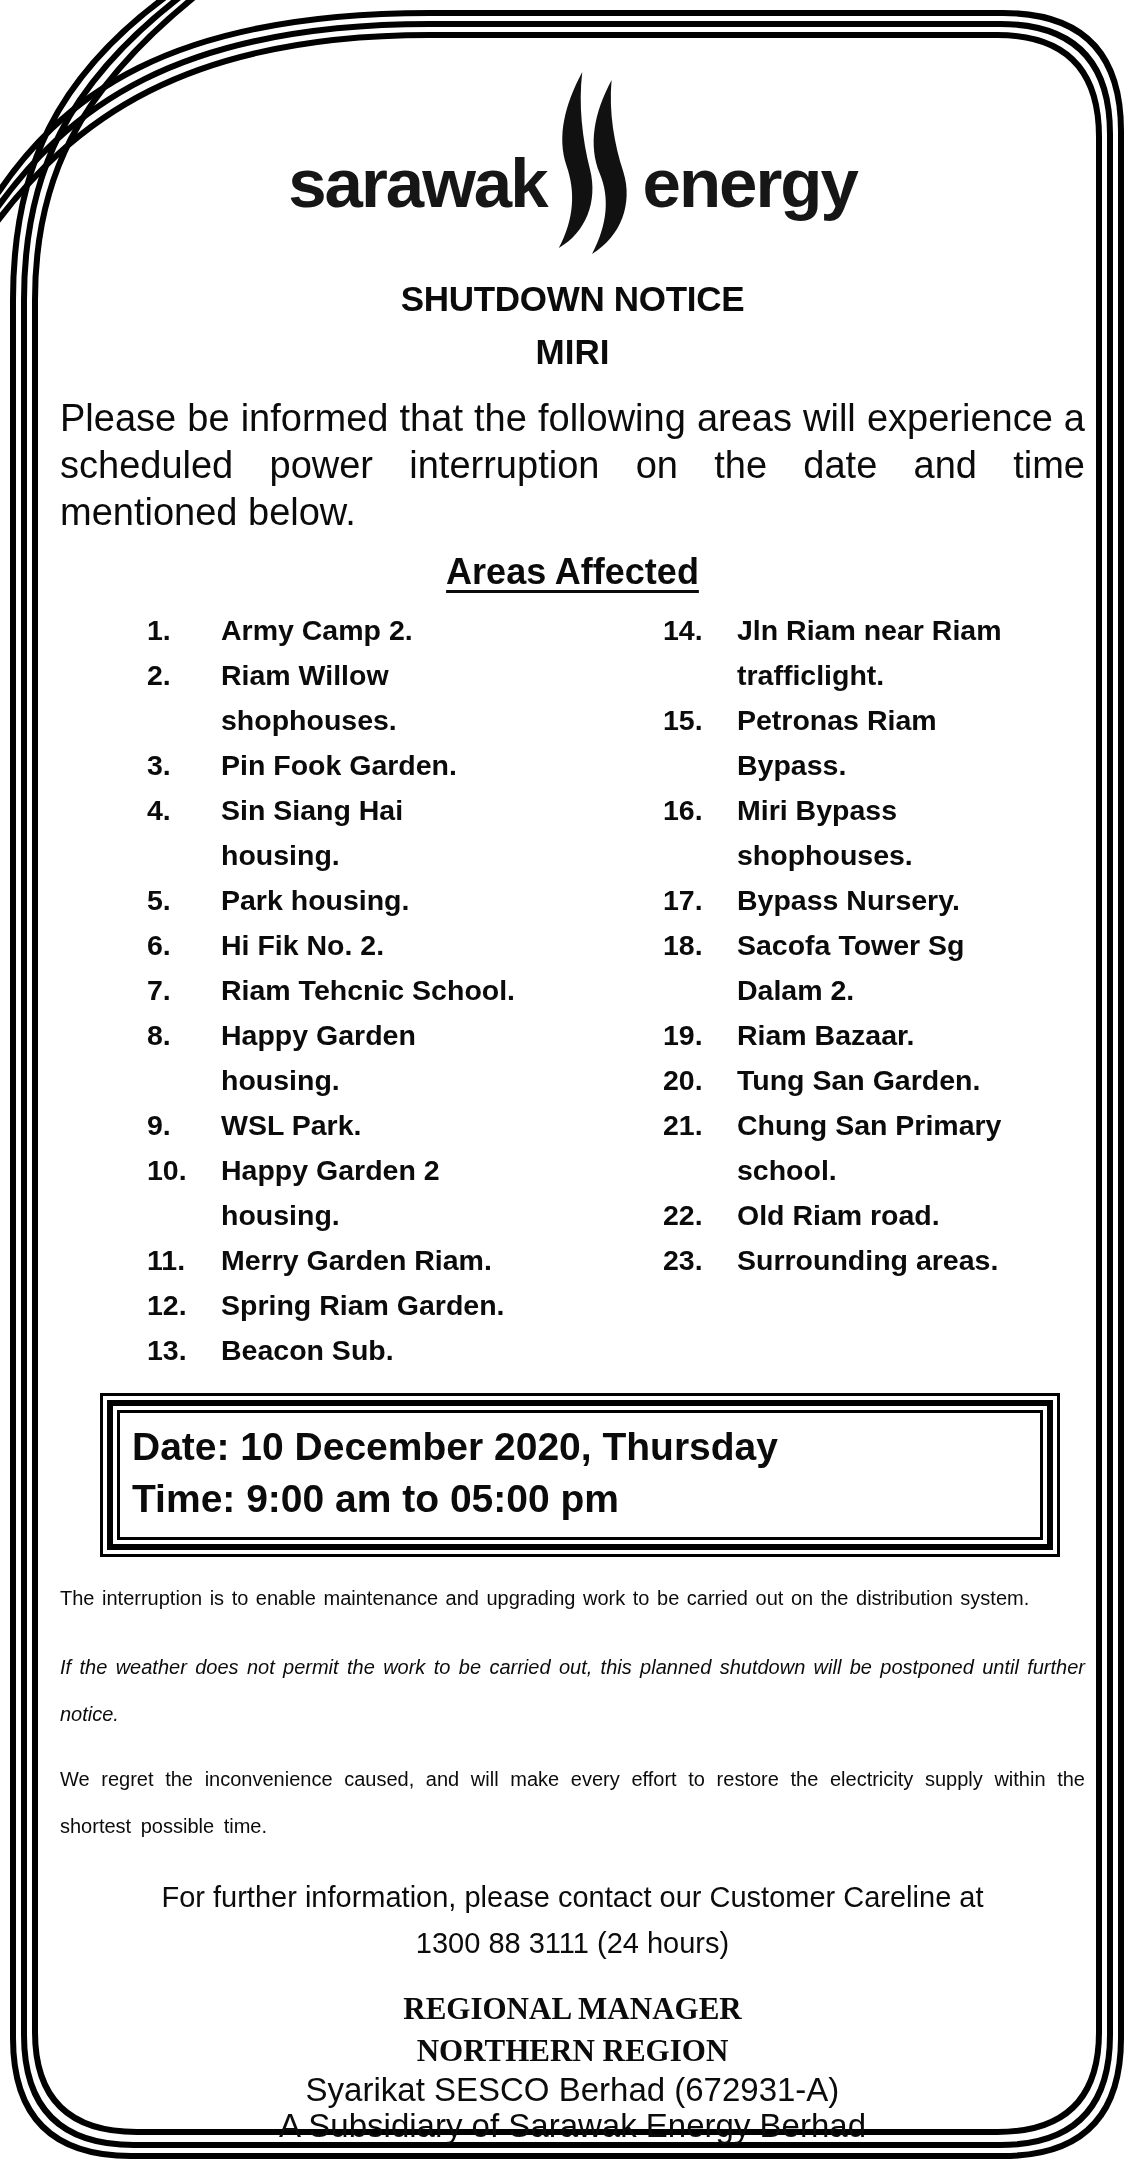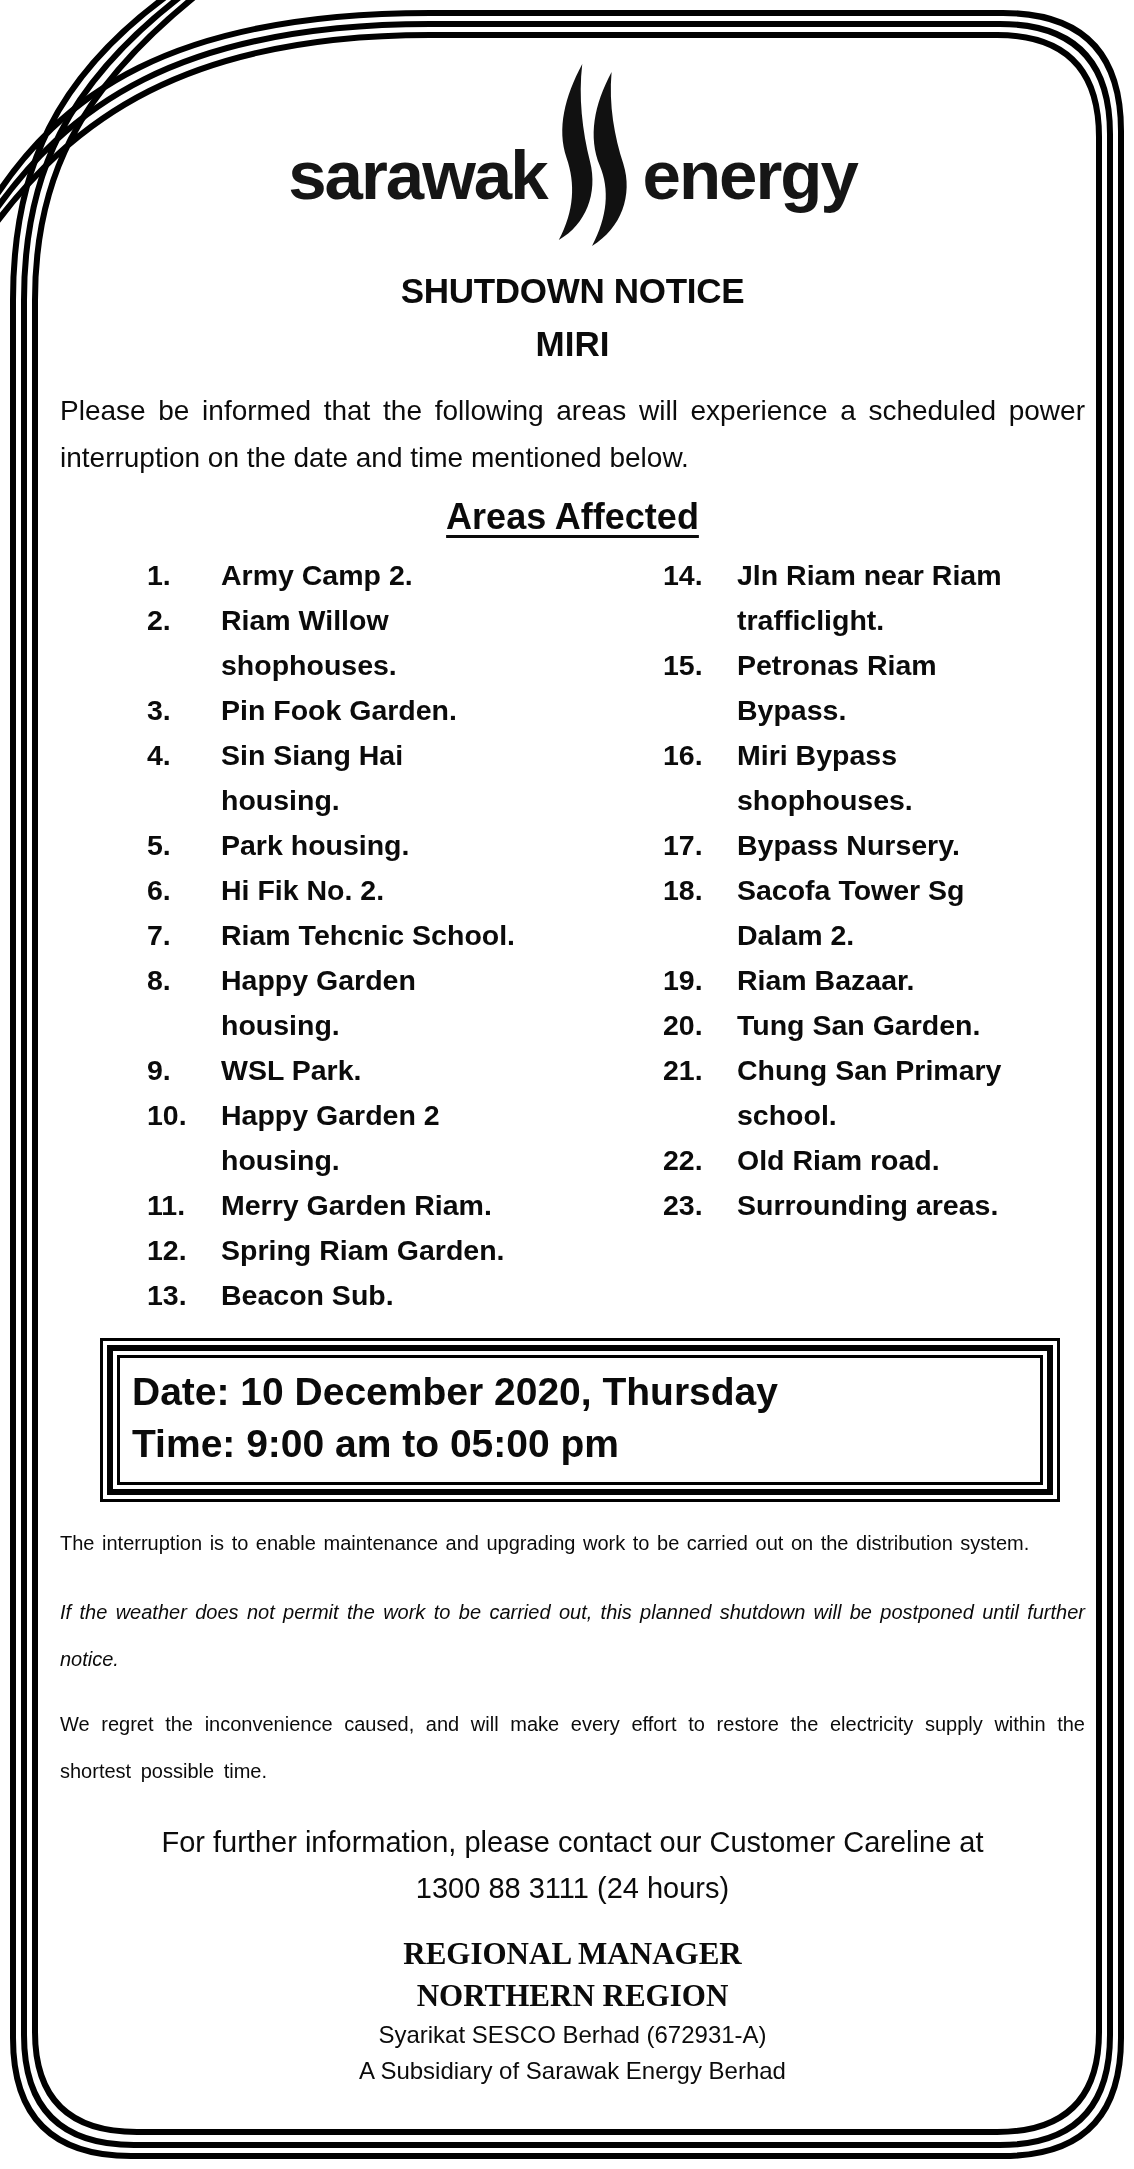--- a/index.html
+++ b/index.html
@@ -6,35 +6,35 @@
   body {
     width:1134px; height:2169px;
     background:#ffffff;
     font-family:"Liberation Sans", sans-serif;
     color:#0b0b0b;
     position:relative;
     overflow:hidden;
   }
   .frame-svg { position:absolute; left:0; top:0; width:1134px; height:2169px; pointer-events:none; }
 
-  .content { position:absolute; left:60px; top:8px; width:1025px; }
+  .content { position:absolute; left:60px; top:16px; width:1025px; }
 
   
   .logo { margin-top:52px; height:190px; display:flex; justify-content:center; align-items:center; }
   .logo-word {
     font-size:69px; font-weight:600; letter-spacing:-2px; color:#161616;
     transform:translateY(20px);
   }
   .flame { width:88px; height:186px; margin:0 6px 0 2px; }
 
   
   .h-title { margin:20px 0 0 0; text-align:center; font-size:35px; font-weight:bold; line-height:42px; letter-spacing:-0.3px; }
   .h-sub   { margin:11px 0 0 0; text-align:center; font-size:35px; font-weight:bold; line-height:42px; }
 
-  .intro { margin:22px 0 0 0; font-size:28px; line-height:47px; text-align:justify; }
+  .intro { margin:22px 0 0 0; font-size:38px; line-height:47px; text-align:justify; }
 
   .h-areas { margin:14px 0 0 0; text-align:center; font-size:36px; font-weight:bold; line-height:44px;
              text-decoration:underline; text-decoration-thickness:3px; text-underline-offset:6px; }
 
   
   .areas-grid { margin-top:14px; display:flex; }
   .col { box-sizing:border-box; }
   .col-left  { width:516px; padding-left:87px; }
   .col-right { width:509px; padding-left:87px; }
   .area-item { display:flex; font-size:28.5px; font-weight:bold; line-height:45px; }
@@ -49,21 +49,21 @@
 
   .paragraphs p { margin:0; font-size:20px; text-align:justify; }
   .paragraphs p:nth-child(1) { margin-top:22px; line-height:39px; word-spacing:2px; }
   .paragraphs p:nth-child(2) { margin-top:26px; line-height:47px; word-spacing:2px;font-style:italic; }
   .paragraphs p:nth-child(3) { margin-top:18px; line-height:47px; word-spacing:4px; }
 
   .contact { margin-top:24px; text-align:center; font-size:29px; line-height:46px; }
 
   .footer { margin-top:22px; text-align:center; }
   .footer .f-bold { font-size:31px; font-weight:bold; line-height:42px;font-family:Liberation Serif, serif; }
-  .footer .f-reg  { font-size:24px; line-height:36px; }
+  .footer .f-reg  { font-size:33px; line-height:36px; }
 </style>
 </head>
 <body>
 
 <svg class="frame-svg" viewBox="0 0 1134 2169" fill="none" stroke="#000" stroke-width="6" stroke-linecap="round">
   <path d="M -10 205 C 60 95, 170 13, 430 13 H 1003 Q 1121 13 1121 131 V 2038 Q 1121 2156 1003 2156 H 131 Q 13 2156 13 2038 V 300 C 13 170, 55 75, 175 -10"></path>
   <path d="M -10 218 C 66 107, 178 24, 430 24 H 1000 Q 1110 24 1110 134 V 2035 Q 1110 2145 1000 2145 H 134 Q 24 2145 24 2035 V 300 C 24 176, 65 83, 189 -10"></path>
   <path d="M -10 231 C 72 119, 186 35, 430 35 H 997 Q 1099 35 1099 137 V 2032 Q 1099 2132 997 2132 H 137 Q 35 2132 35 2032 V 300 C 35 182, 75 91, 203 -10"></path>
 </svg>
 

